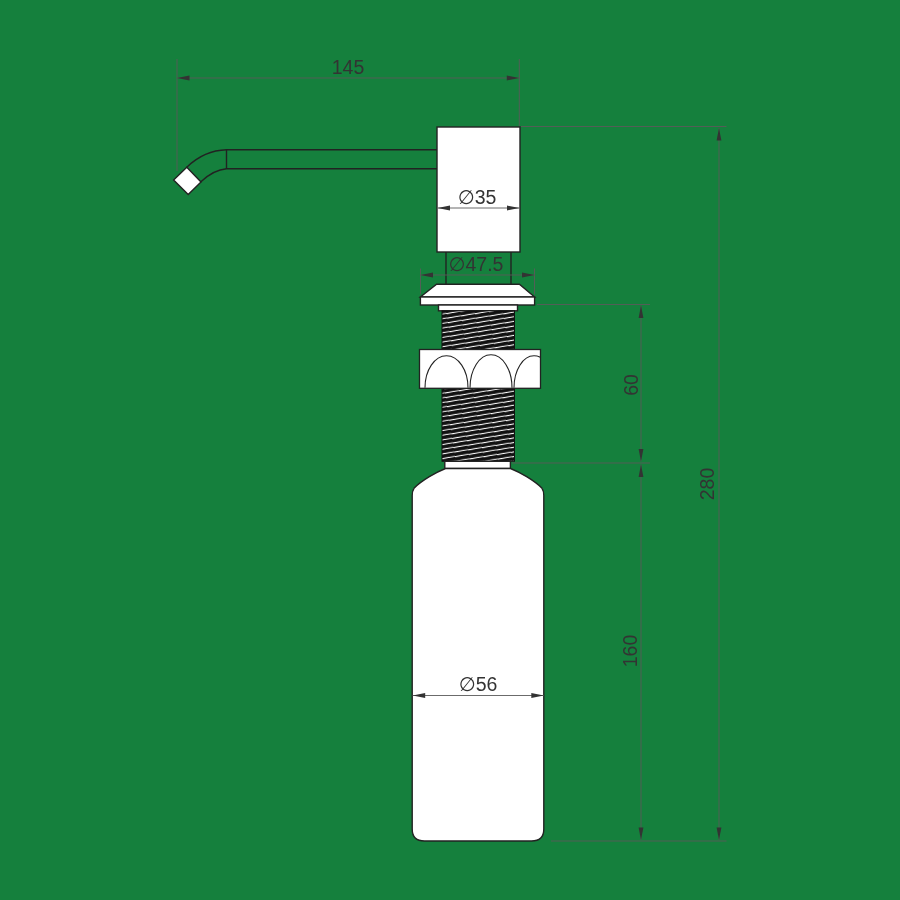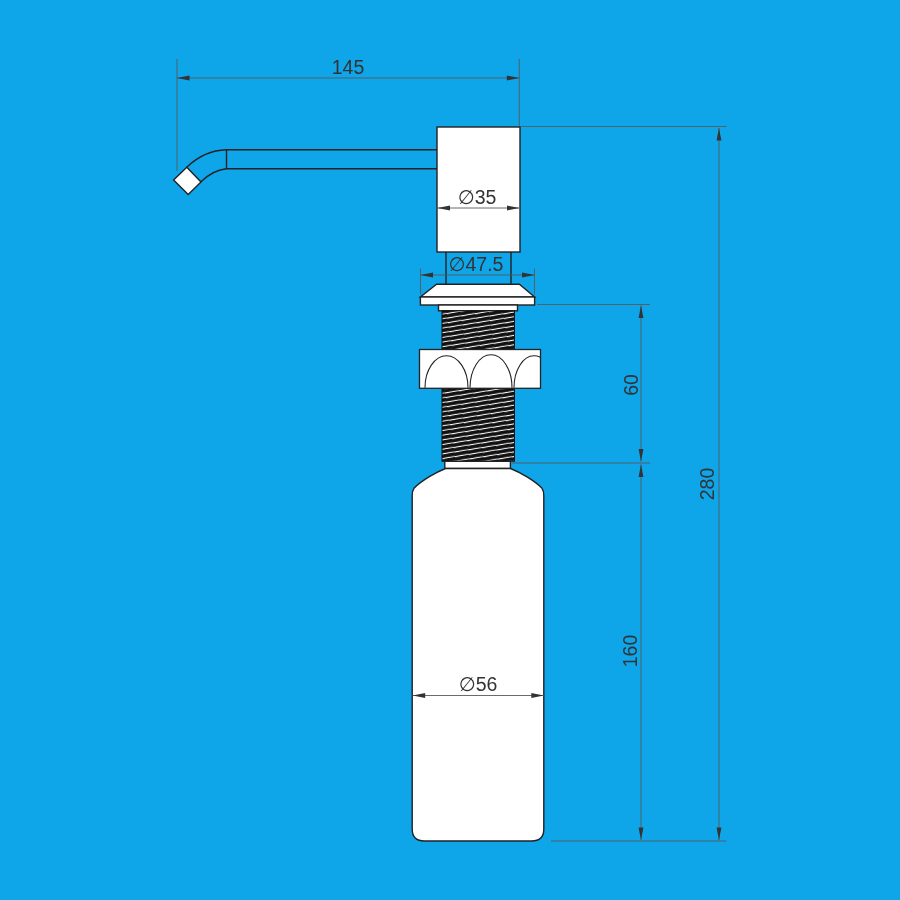--- a/index.html
+++ b/index.html
@@ -4,21 +4,21 @@
 <style>
   html, body {
     margin: 0;
     padding: 0;
     background: #ffffff;
   }
   .stage {
     position: relative;
     width: 900px;
     height: 900px;
-    background: #0ea5e9;
+    background: #15803d;
     overflow: hidden;
   }
   svg { display: block; }
   .dim-text {
     font-family: "Liberation Sans", "DejaVu Sans", sans-serif;
     font-size: 19.5px;
     fill: #333333;
   }
   .outline  { stroke: #222222; stroke-width: 1.4; fill: none; }
   .outline-fill { stroke: #222222; stroke-width: 1.4; fill: #ffffff; }

